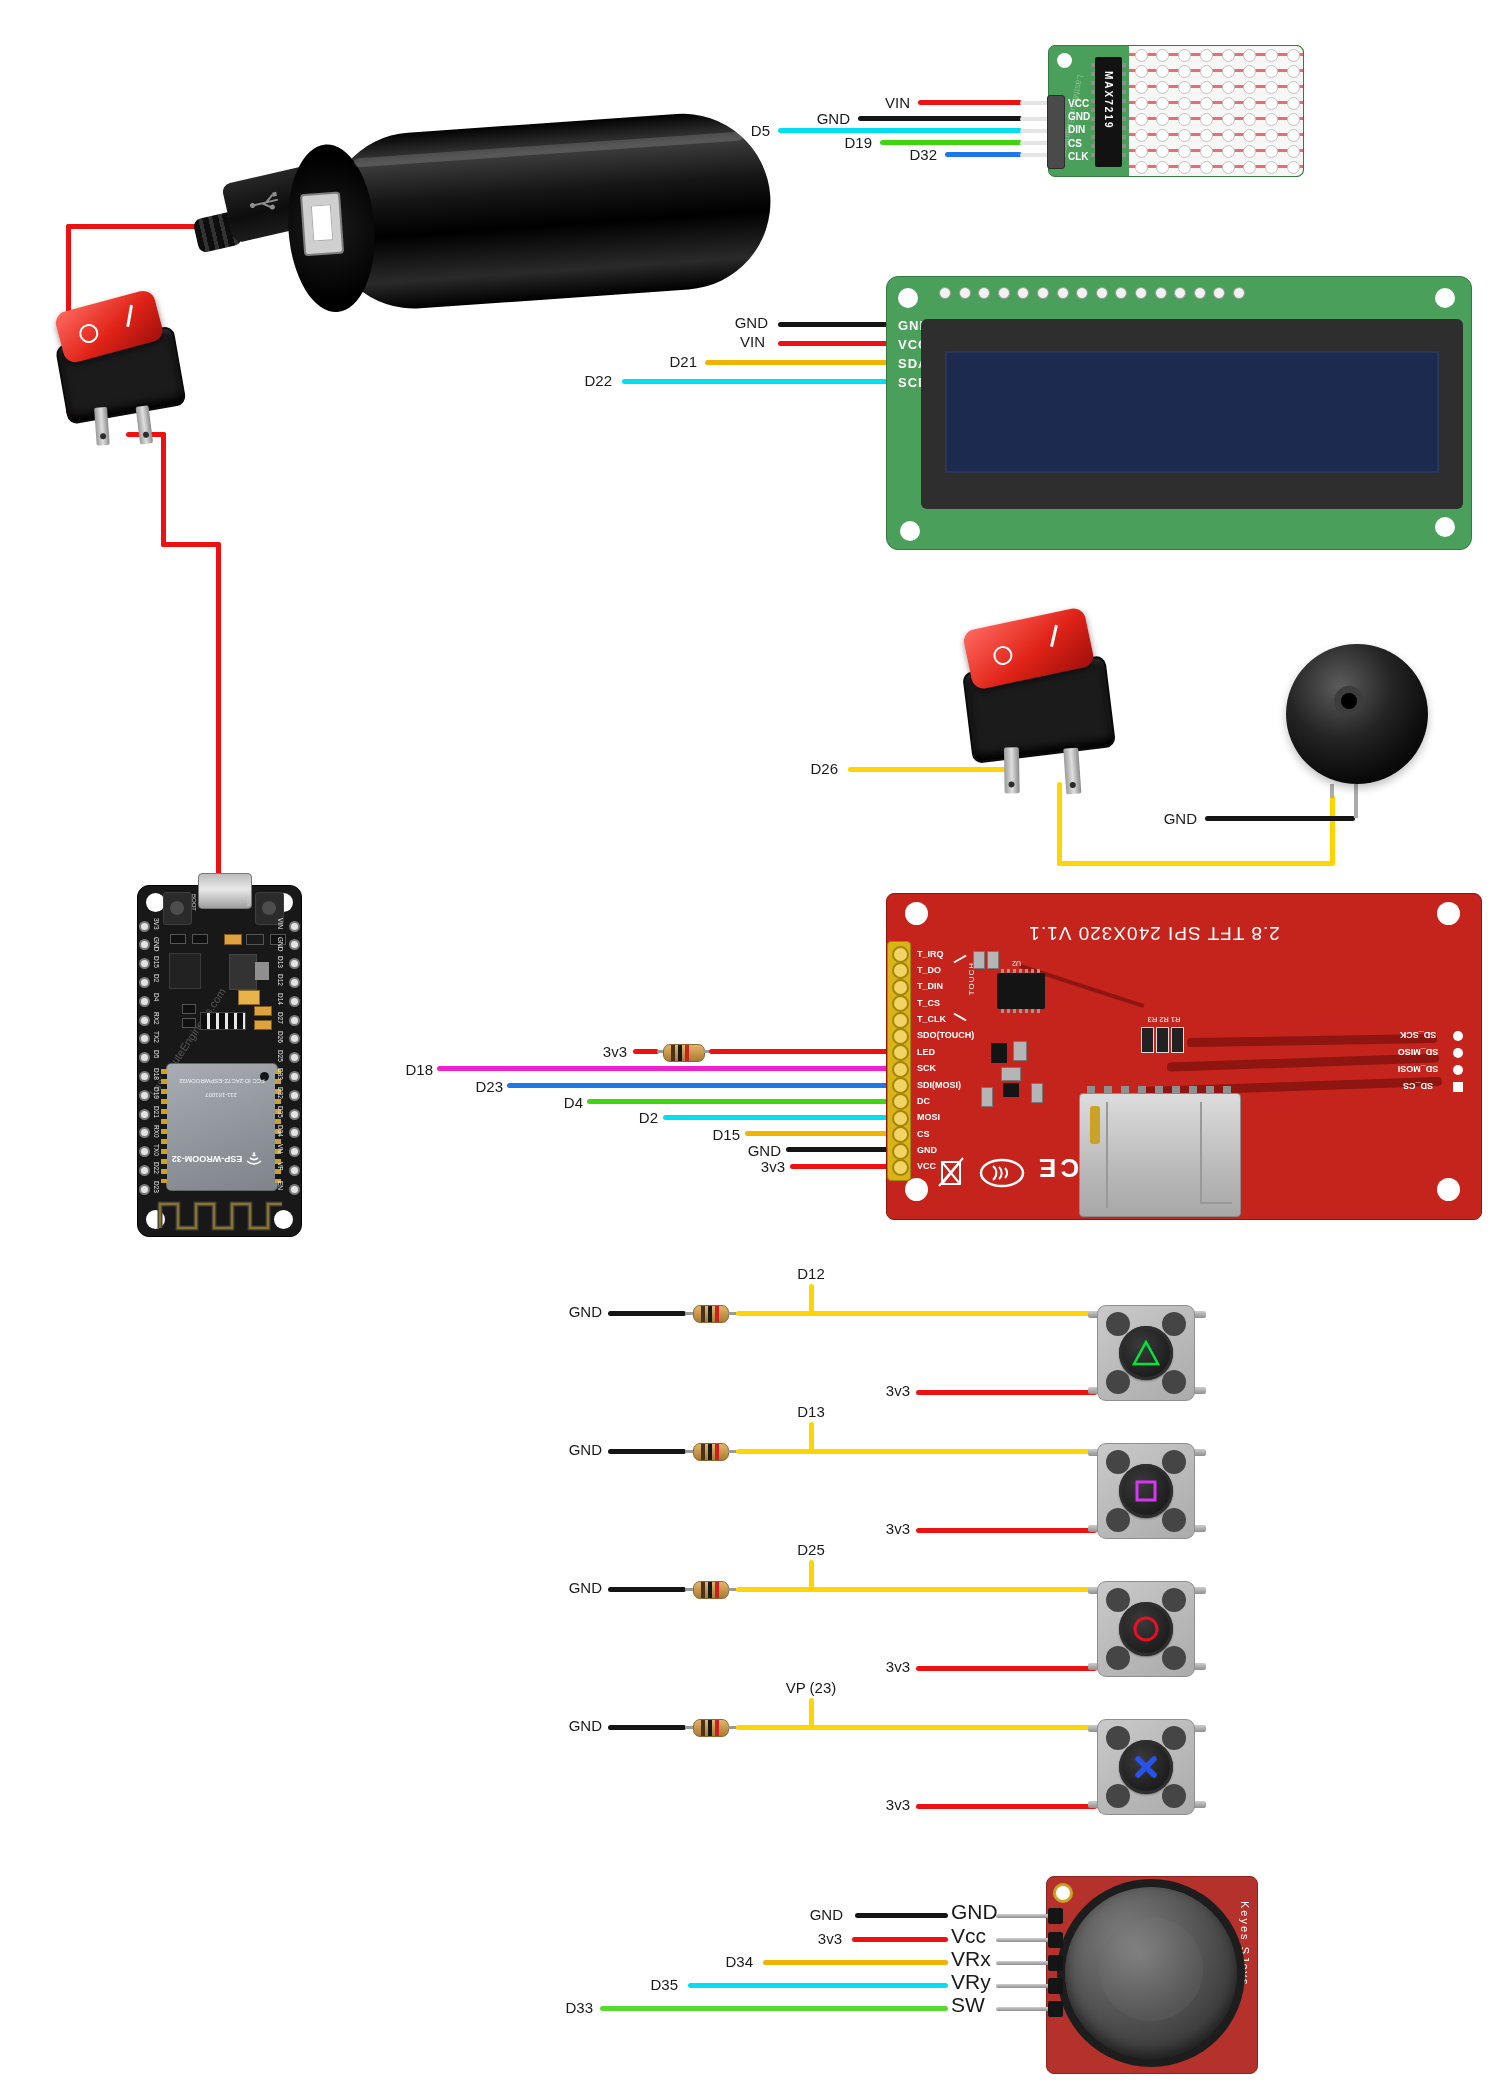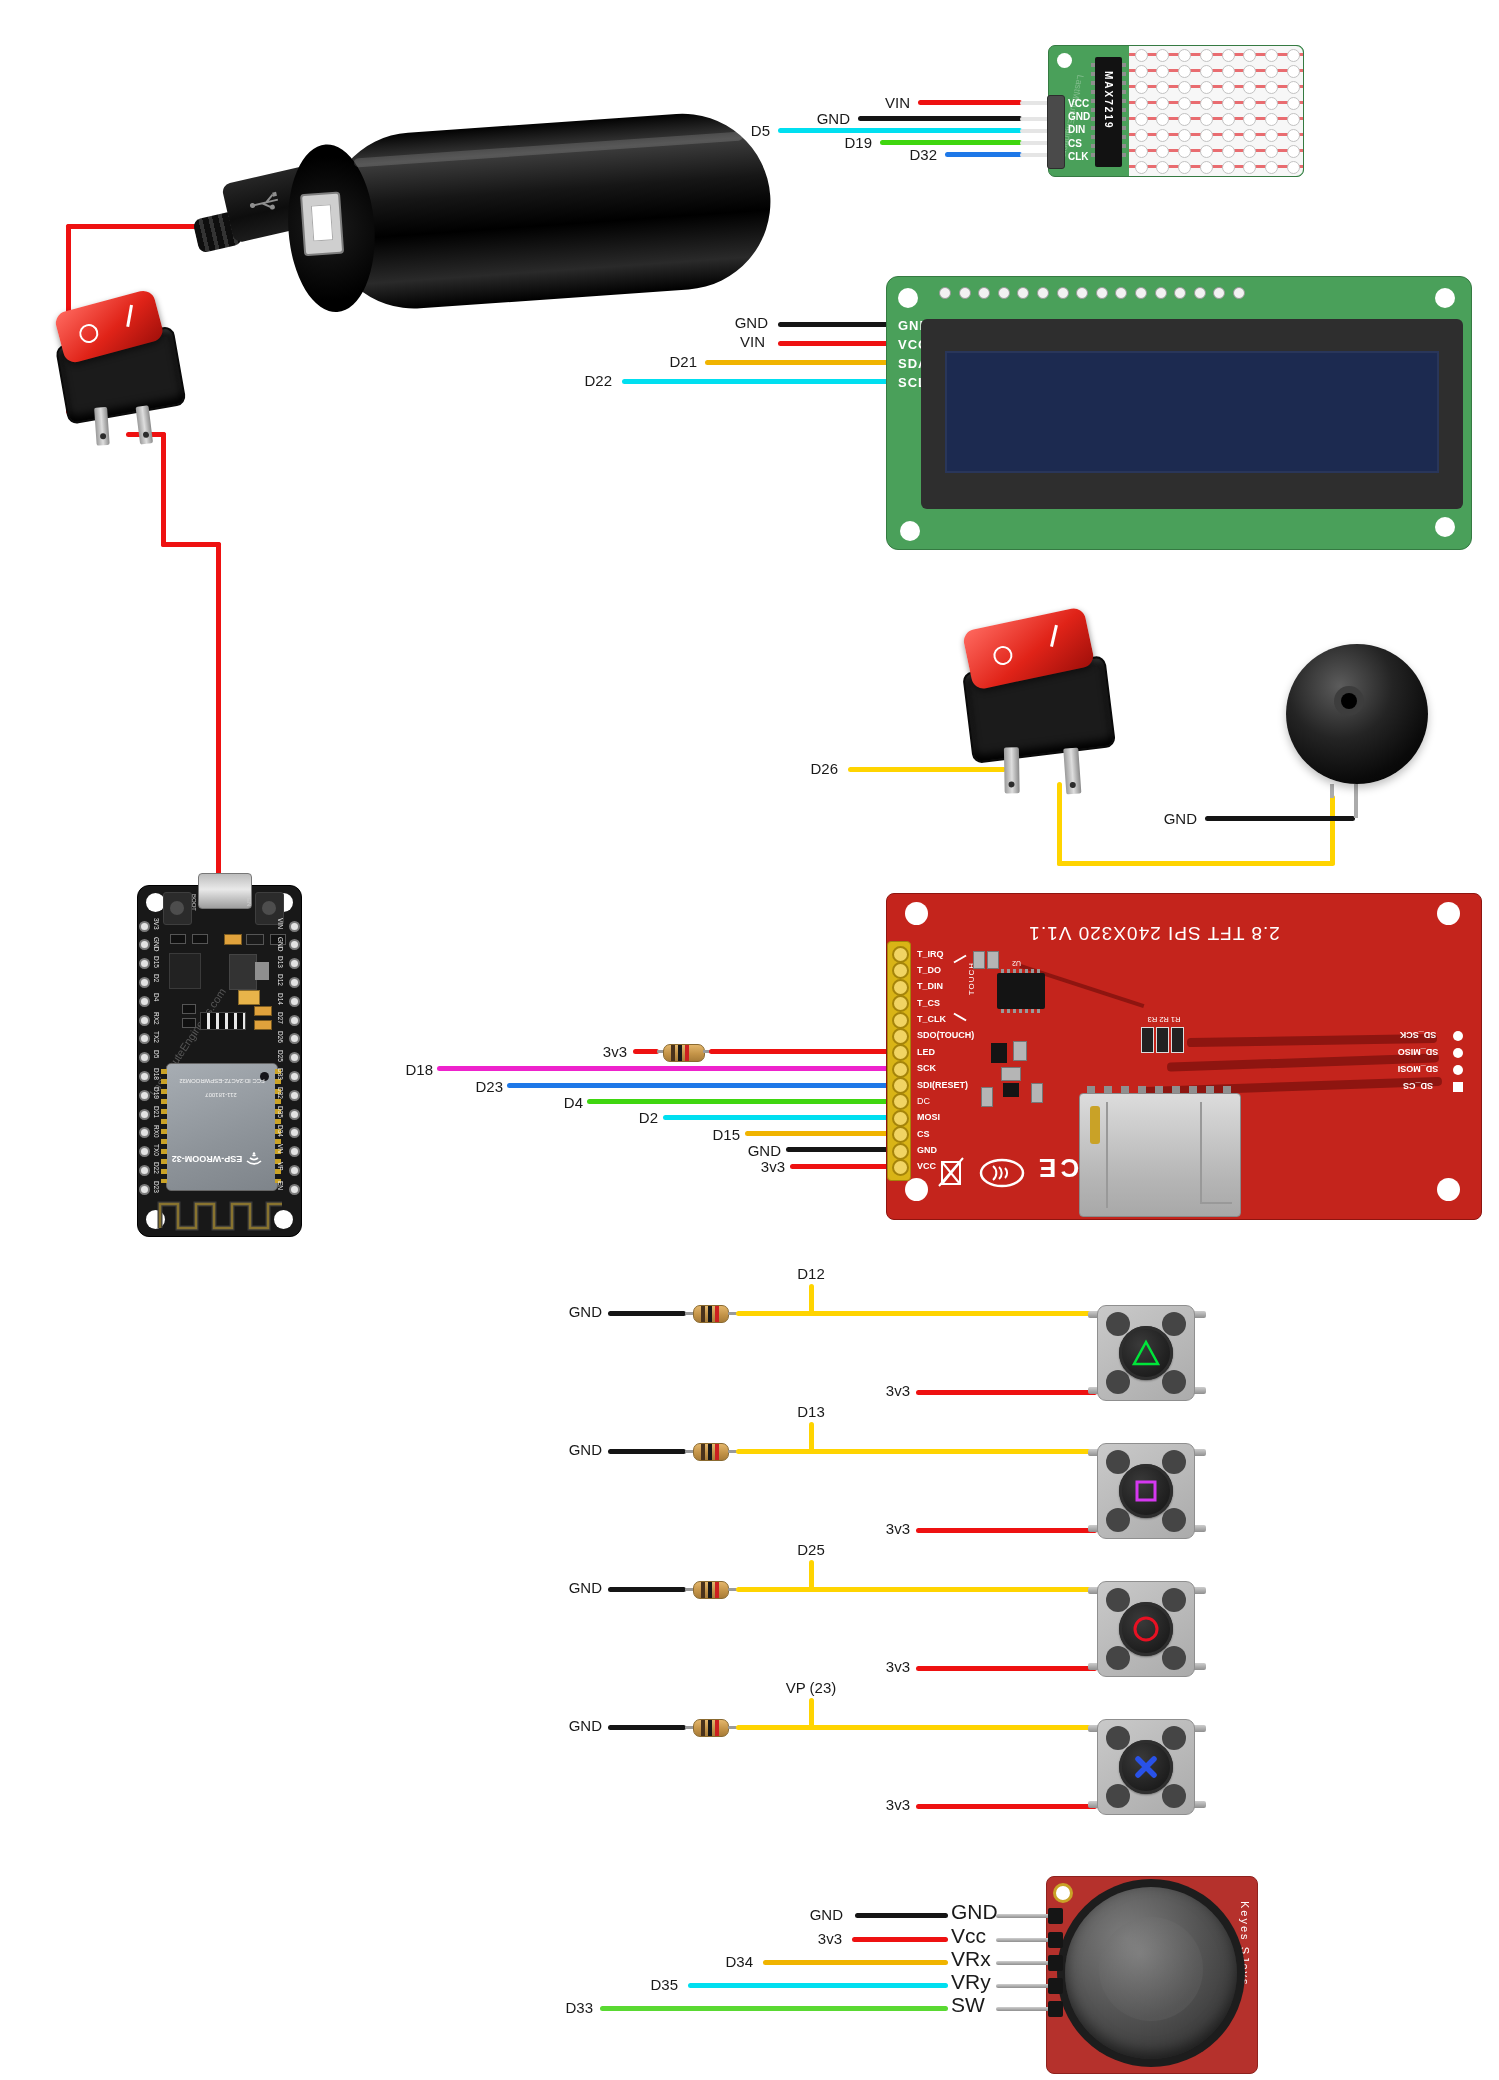--- a/index.html
+++ b/index.html
@@ -436,22 +436,22 @@
       </div>
     <div id="tft-pin-labels">
         <span class="pcb-txt" style="left: 30px; top: 54.5px; font-size: 9px; font-weight: bold;">T_IRQ</span>
         <span class="pcb-txt" style="left: 30px; top: 70.88px; font-size: 9px; font-weight: bold;">T_DO</span>
         <span class="pcb-txt" style="left: 30px; top: 87.26px; font-size: 9px; font-weight: bold;">T_DIN</span>
         <span class="pcb-txt" style="left: 30px; top: 103.64px; font-size: 9px; font-weight: bold;">T_CS</span>
         <span class="pcb-txt" style="left: 30px; top: 120.02px; font-size: 9px; font-weight: bold;">T_CLK</span>
         <span class="pcb-txt" style="left: 30px; top: 136.4px; font-size: 9px; font-weight: bold;">SDO(TOUCH)</span>
         <span class="pcb-txt" style="left: 30px; top: 152.78px; font-size: 9px; font-weight: bold;">LED</span>
         <span class="pcb-txt" style="left: 30px; top: 169.16px; font-size: 9px; font-weight: bold;">SCK</span>
-        <span class="pcb-txt" style="left: 30px; top: 185.54px; font-size: 9px; font-weight: bold;">SDI(RESET)</span>
-        <span class="pcb-txt" style="left: 30px; top: 201.92px; font-size: 9px; font-weight: normal;">DC</span>
+        <span class="pcb-txt" style="left: 30px; top: 185.54px; font-size: 9px; font-weight: bold;">SDI(MOSI)</span>
+        <span class="pcb-txt" style="left: 30px; top: 201.92px; font-size: 9px; font-weight: bold;">DC</span>
         <span class="pcb-txt" style="left: 30px; top: 218.3px; font-size: 9px; font-weight: bold;">MOSI</span>
         <span class="pcb-txt" style="left: 30px; top: 234.68px; font-size: 9px; font-weight: bold;">CS</span>
         <span class="pcb-txt" style="left: 30px; top: 251.06px; font-size: 9px; font-weight: bold;">GND</span>
         <span class="pcb-txt" style="left: 30px; top: 267.44px; font-size: 9px; font-weight: bold;">VCC</span>
       </div>
     <span class="vtext r180" style="left:80px;top:68px;font-size:8px;color:#fff;letter-spacing:1px;">TOUCH</span>
     <div style="position:absolute;left:66px;top:64px;width:14px;height:2px;background:#fff;transform:rotate(-30deg);"></div>
     <div style="position:absolute;left:66px;top:122px;width:14px;height:2px;background:#fff;transform:rotate(30deg);"></div>
 
     <div style="position:absolute;left:86px;top:57px;width:10px;height:16px;background:#b5b5b5;border:1px solid #777;"></div>

